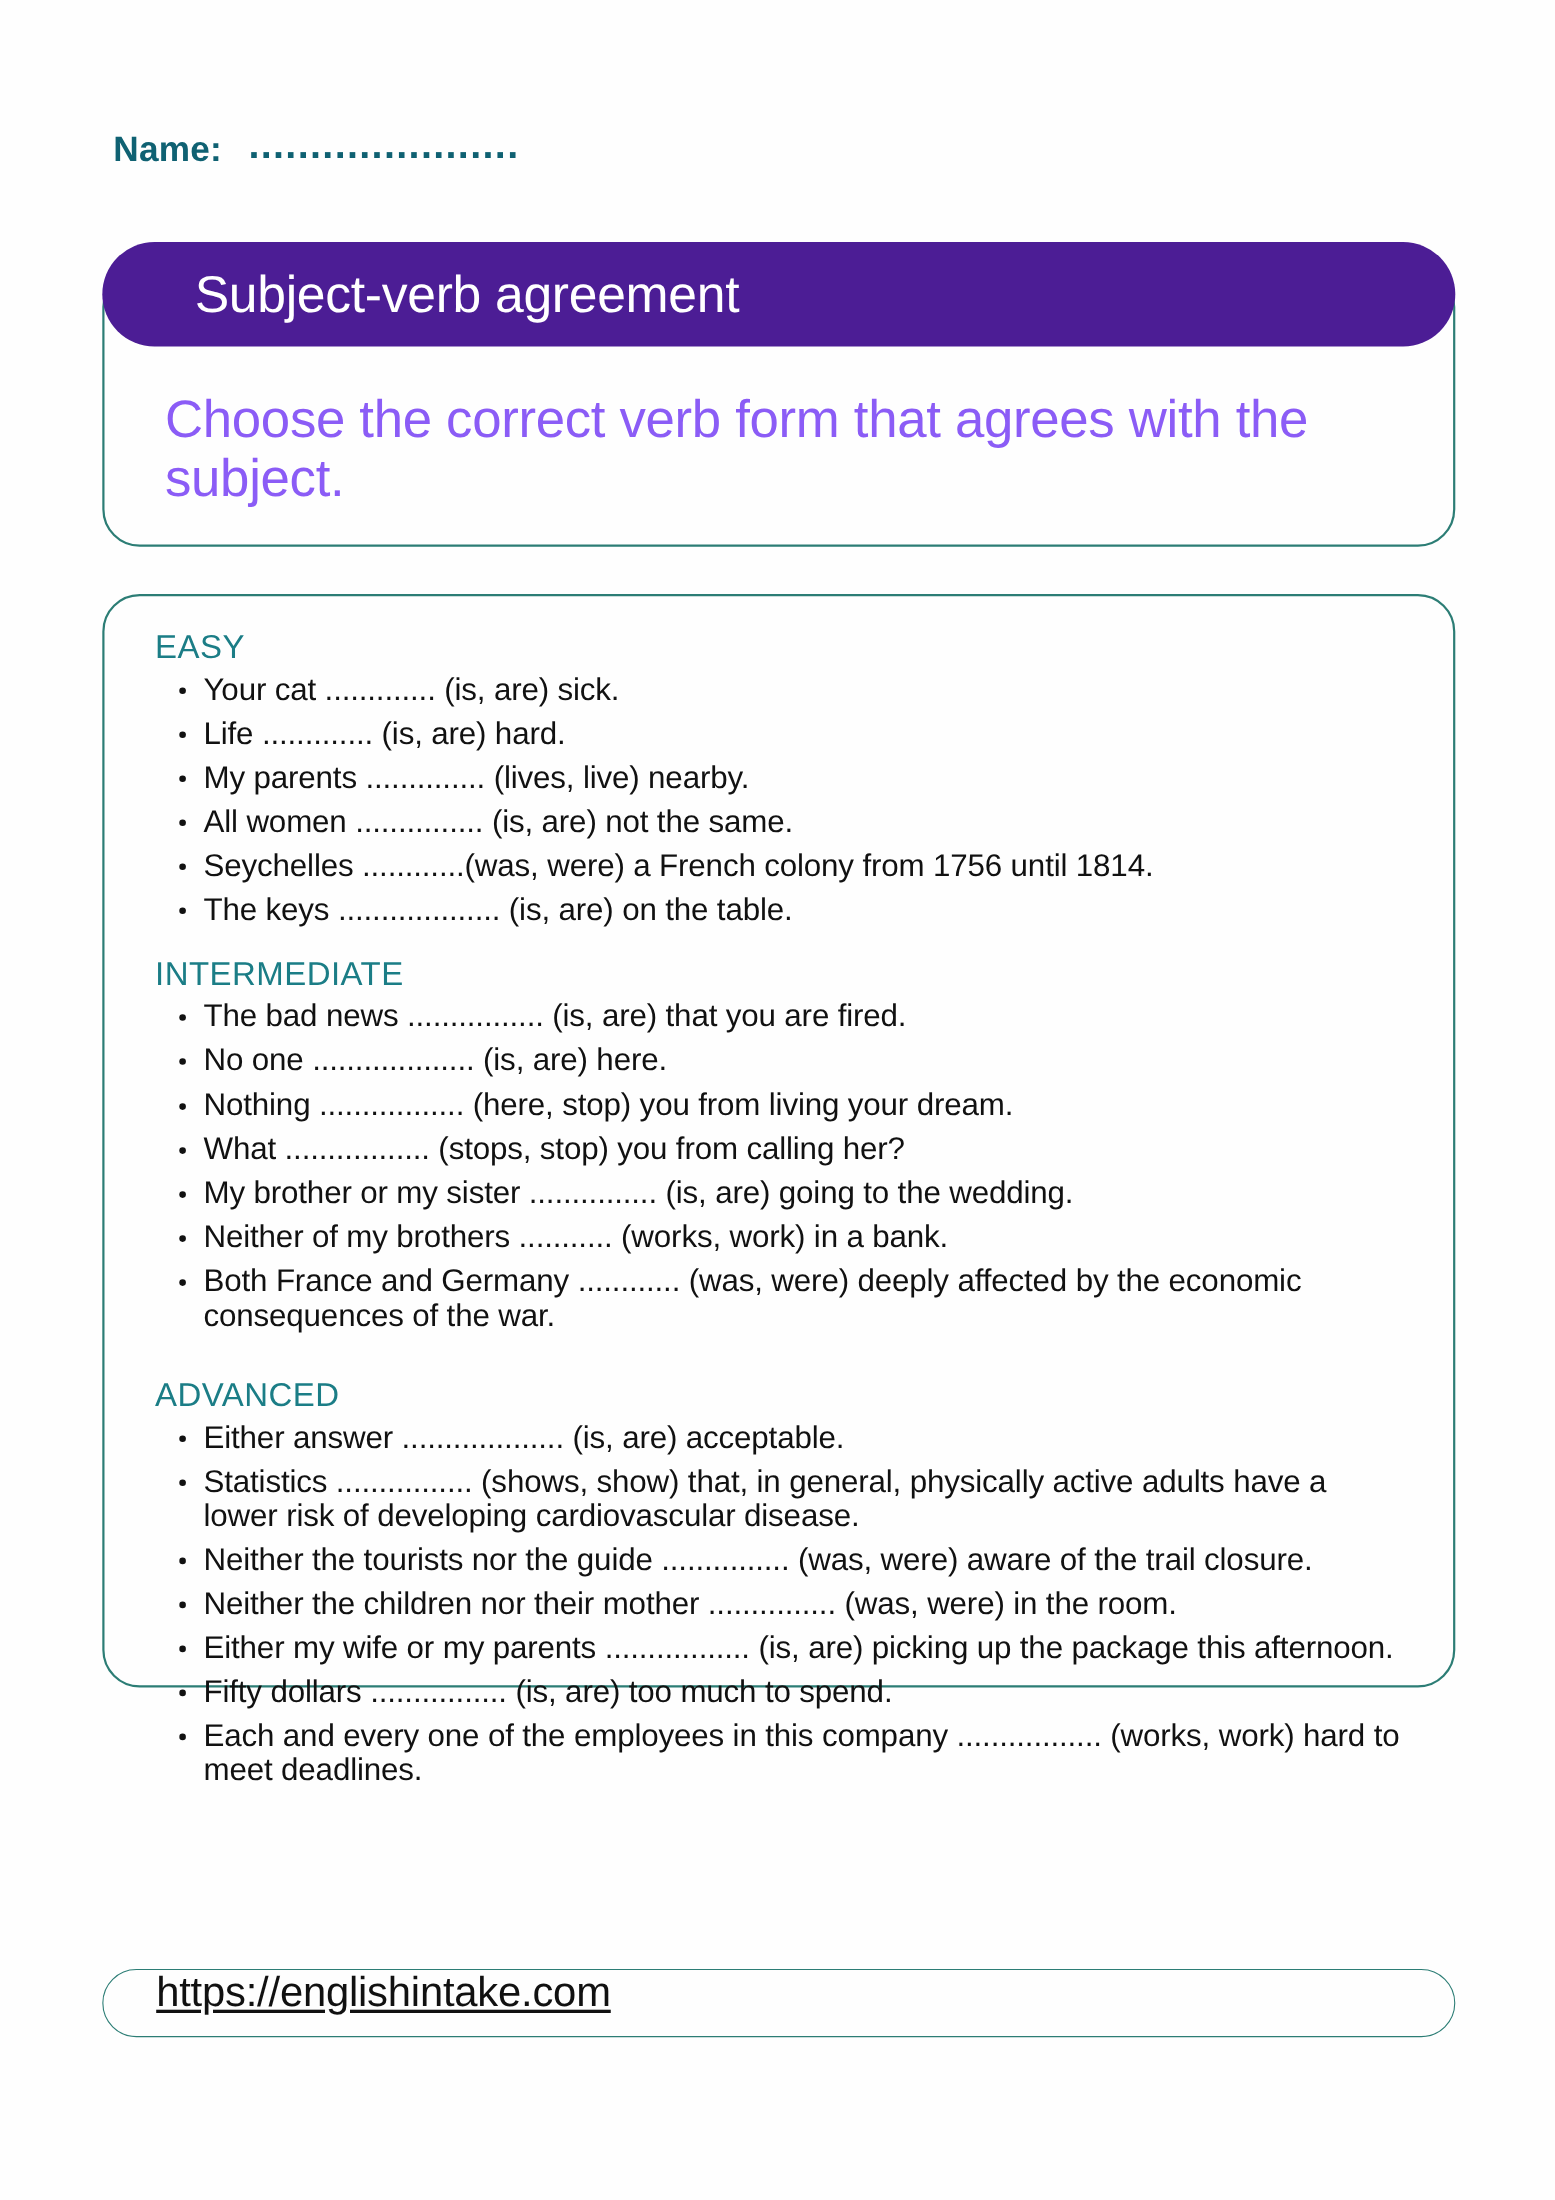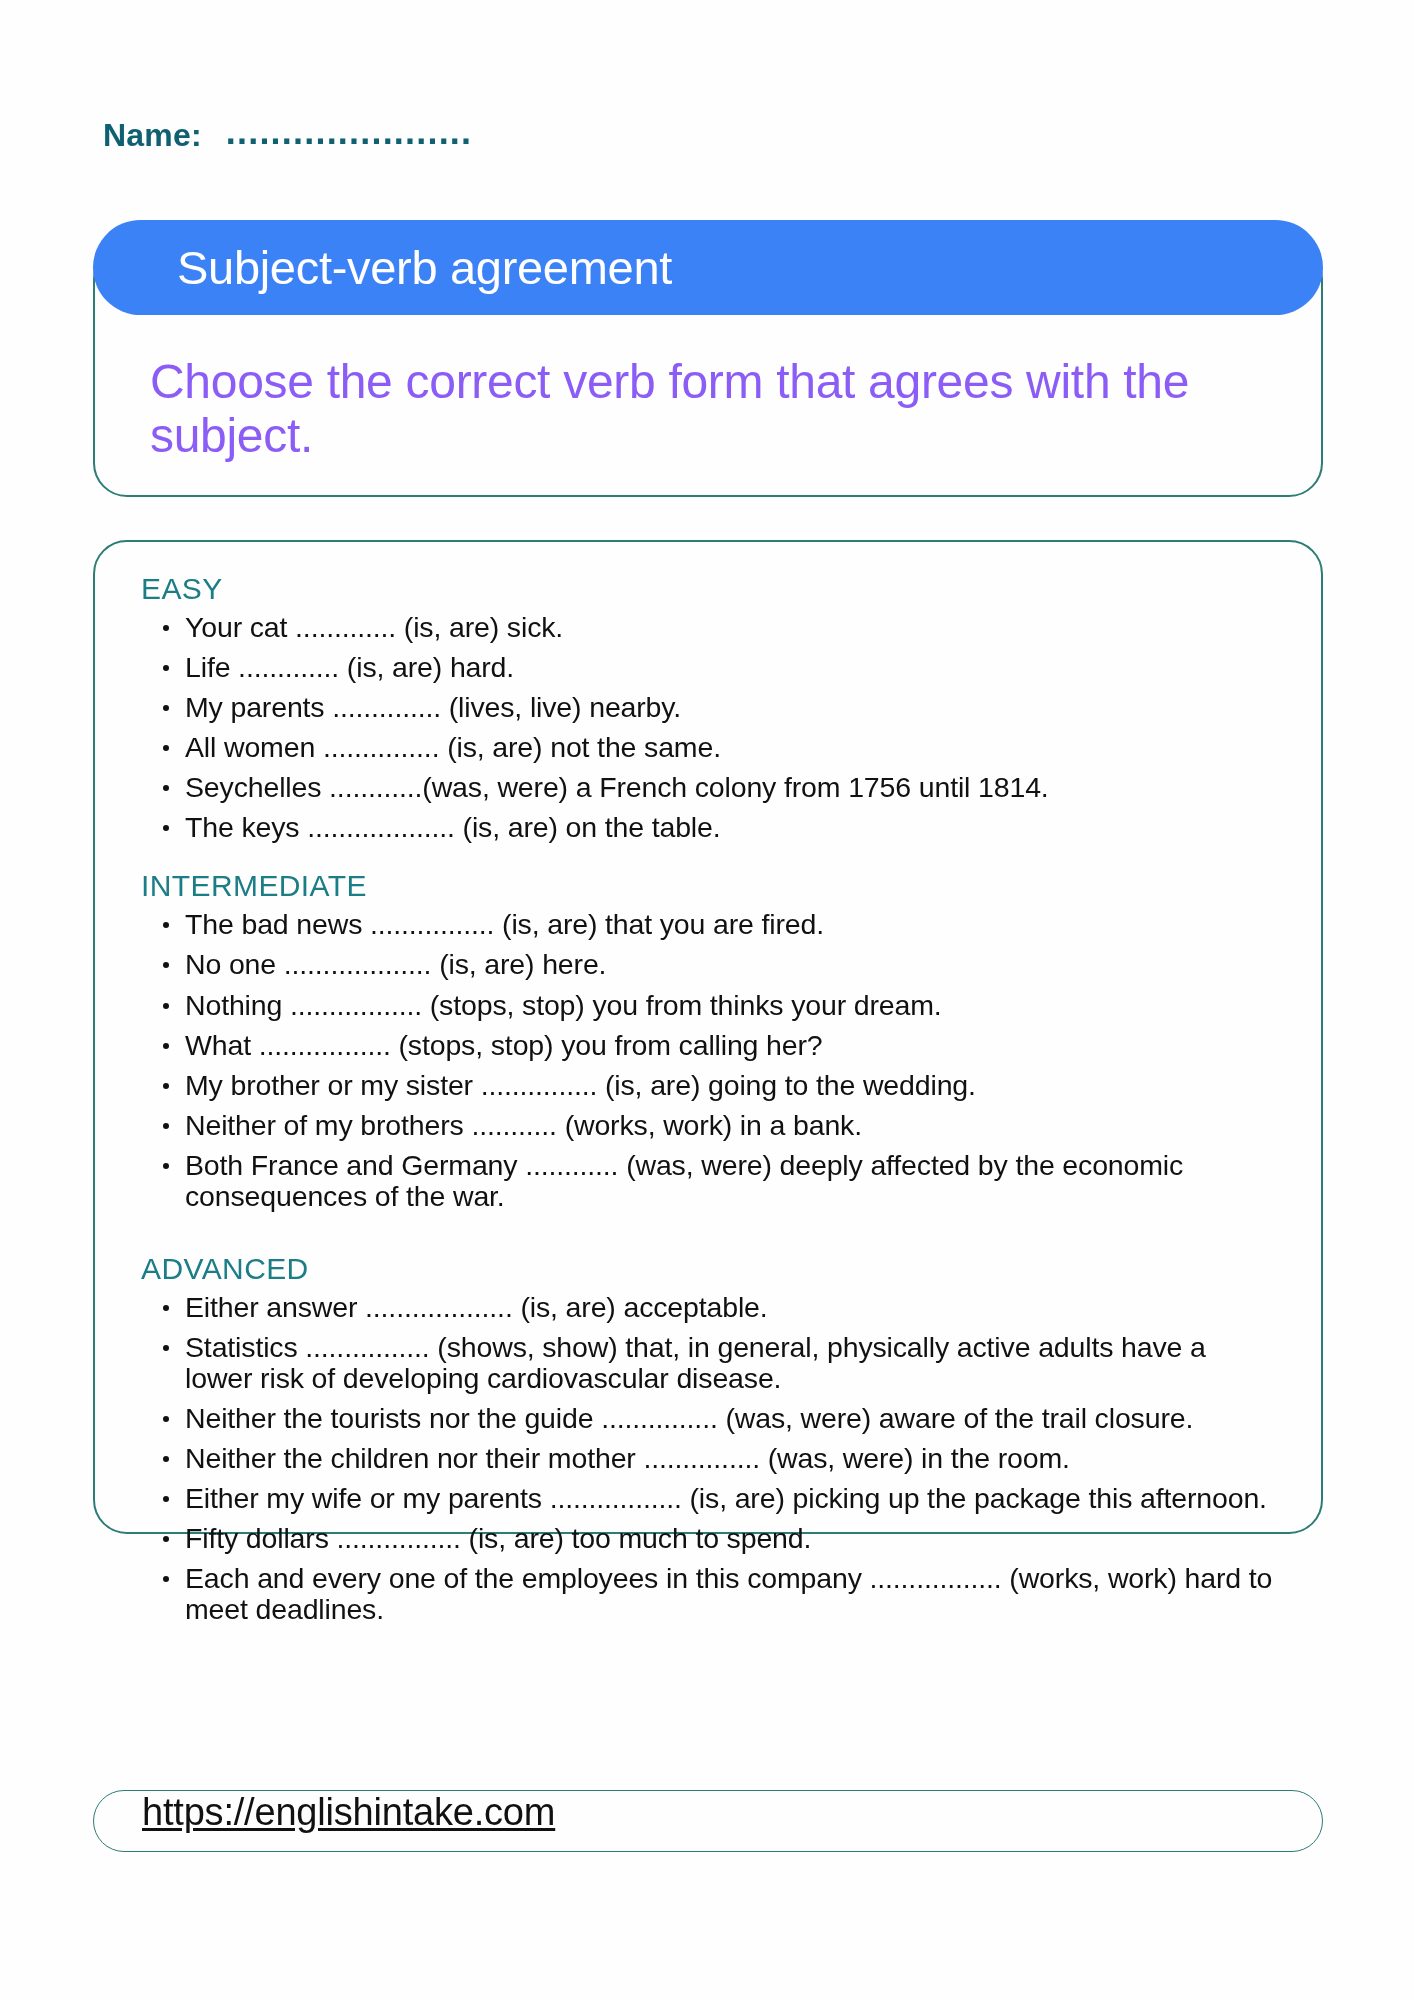--- a/index.html
+++ b/index.html
@@ -45,21 +45,21 @@
     top: -2px;
   }
 
   
   .title-banner {
     position: absolute;
     left: 93px;
     top: 220px;
     width: 1230px;
     height: 95px;
-    background: #3b82f6;
+    background: #4c1d95;
     border-radius: 48px;
     display: flex;
     align-items: center;
     padding-left: 84px;
     z-index: 3;
   }
   .title-banner .title-text {
     color: #ffffff;
     font-size: 47px;
     font-weight: 400;
@@ -183,21 +183,21 @@
       <li>My parents .............. (lives, live) nearby.</li>
       <li>All women ............... (is, are) not the same.</li>
       <li>Seychelles ............(was, were) a French colony from 1756 until 1814.</li>
       <li>The keys ................... (is, are) on the table.</li>
     </ul>
 
     <div class="section-heading intermediate">INTERMEDIATE</div>
     <ul class="q-list">
       <li>The bad news ................ (is, are) that you are fired.</li>
       <li>No one ................... (is, are) here.</li>
-      <li>Nothing ................. (stops, stop) you from thinks your dream.</li>
+      <li>Nothing ................. (here, stop) you from living your dream.</li>
       <li>What ................. (stops, stop) you from calling her?</li>
       <li>My brother or my sister ............... (is, are) going to the wedding.</li>
       <li>Neither of my brothers ........... (works, work) in a bank.</li>
       <li>Both France and Germany ............ (was, were) deeply affected by the economic consequences of the war.</li>
     </ul>
 
     <div class="section-heading advanced">ADVANCED</div>
     <ul class="q-list">
       <li>Either answer ................... (is, are) acceptable.</li>
       <li>Statistics ................ (shows, show) that, in general, physically active adults have a lower risk of developing cardiovascular disease.</li>

